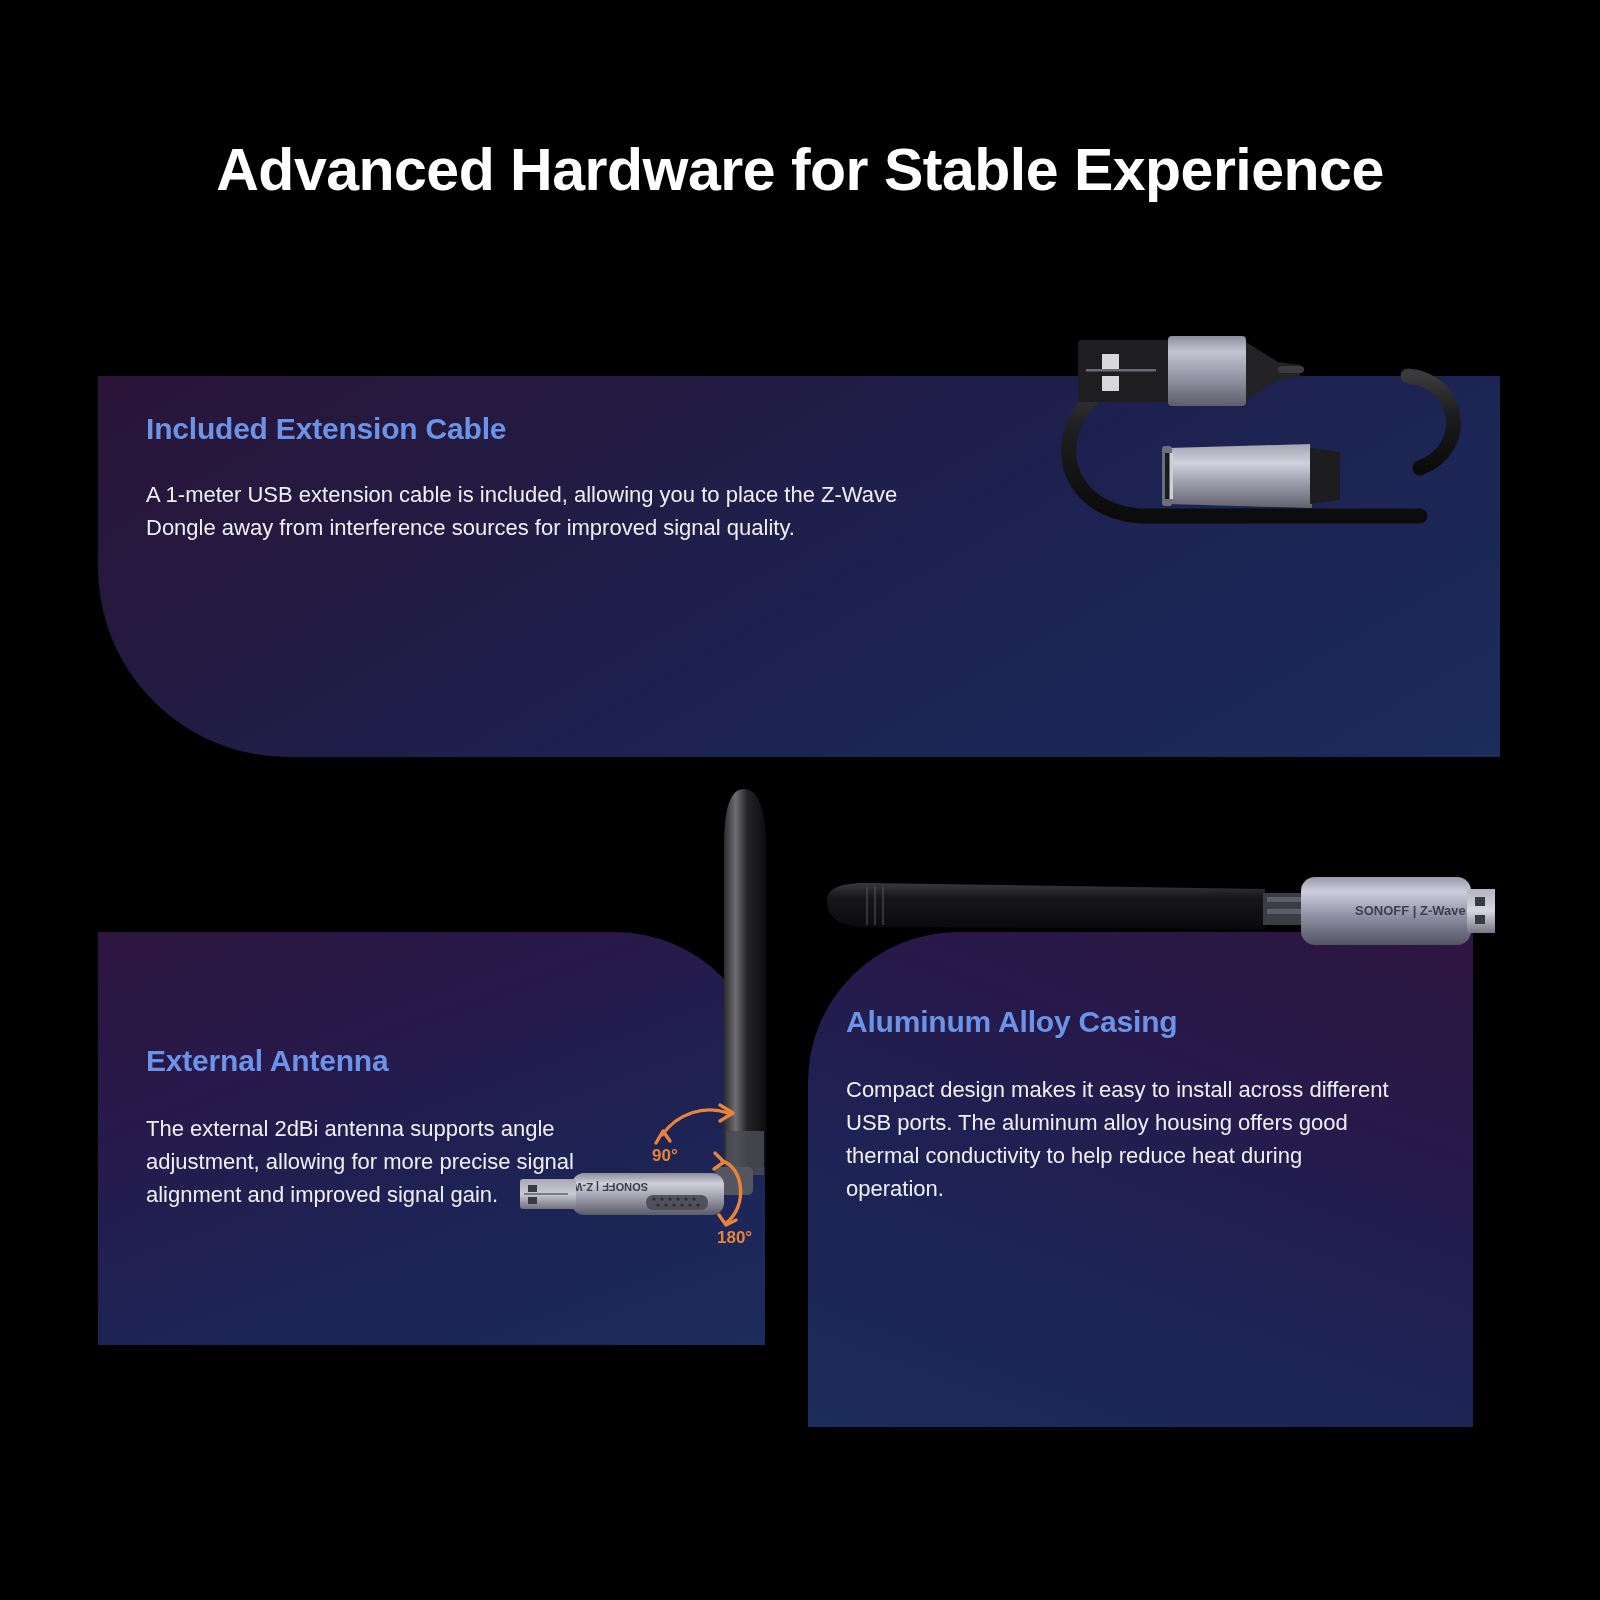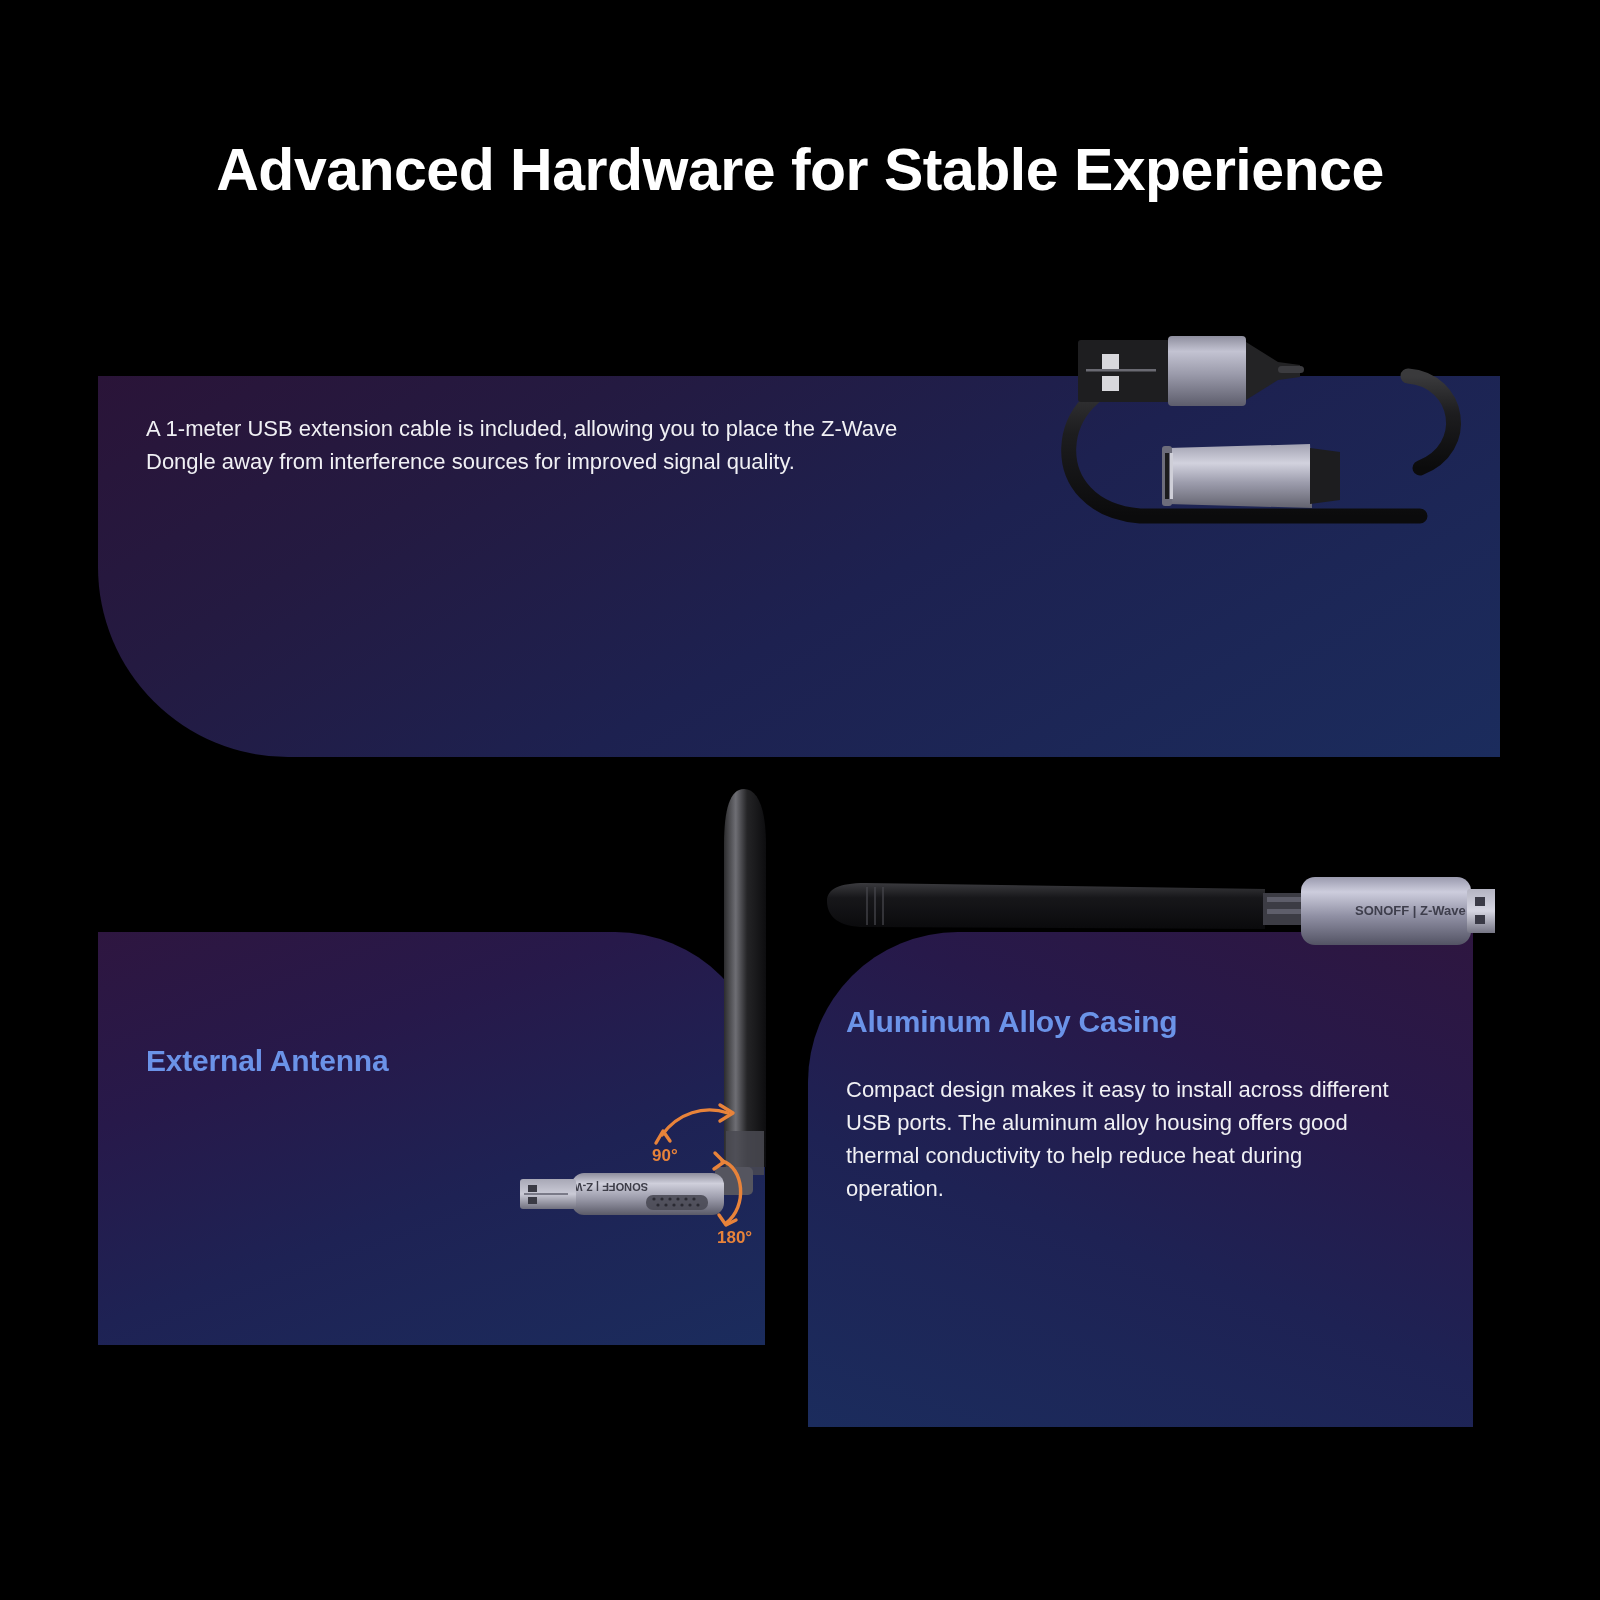--- a/index.html
+++ b/index.html
@@ -82,20 +82,21 @@
   #label-90{ left:652px; top:1146px; }
   #label-180{ left:717px; top:1228px; }
 </style>
 </head>
 <body>
 
 <div class="page-title">Advanced Hardware for Stable Experience</div>
 
 <div class="card" id="card-extension">
   <div class="card-inner">
+    <div class="card-title">Included Extension Cable</div>
     <div class="card-body">A 1-meter USB extension cable is included, allowing you to place the Z-Wave Dongle away from interference sources for improved signal quality.</div>
   </div>
 </div>
 
 <div class="photo" id="photo-extension">
   <svg width="470" height="230" viewBox="0 0 470 230">
     <defs>
       <linearGradient id="metalA" x1="0" y1="0" x2="0" y2="1">
         <stop offset="0%" stop-color="#8e8e9e"></stop>
         <stop offset="22%" stop-color="#c3c3d2"></stop>
@@ -130,20 +131,21 @@
     <rect x="142" y="128" width="10" height="60" rx="3" fill="#6d6d7b"></rect>
     <rect x="145" y="135" width="4" height="46" fill="#1b1b1d"></rect>
     <rect x="150" y="135" width="3" height="46" fill="#cfcfd8"></rect>
     <path d="M 290,130 L 320,134 L 320,182 L 290,186 Z" fill="#1d1d1f"></path>
   </svg>
 </div>
 
 <div class="card" id="card-antenna">
   <div class="card-inner">
     <div class="card-title">External Antenna</div>
+    <div class="card-body">The external 2dBi antenna supports angle adjustment, allowing for more precise signal alignment and improved signal gain.</div>
   </div>
 </div>
 
 <div class="photo" id="photo-antenna">
   <svg width="300" height="470" viewBox="0 0 300 470">
     <defs>
       <linearGradient id="antG" x1="0" y1="0" x2="1" y2="0">
         <stop offset="0%" stop-color="#2c2c2e"></stop>
         <stop offset="28%" stop-color="#6e6e74"></stop>
         <stop offset="55%" stop-color="#242426"></stop>

